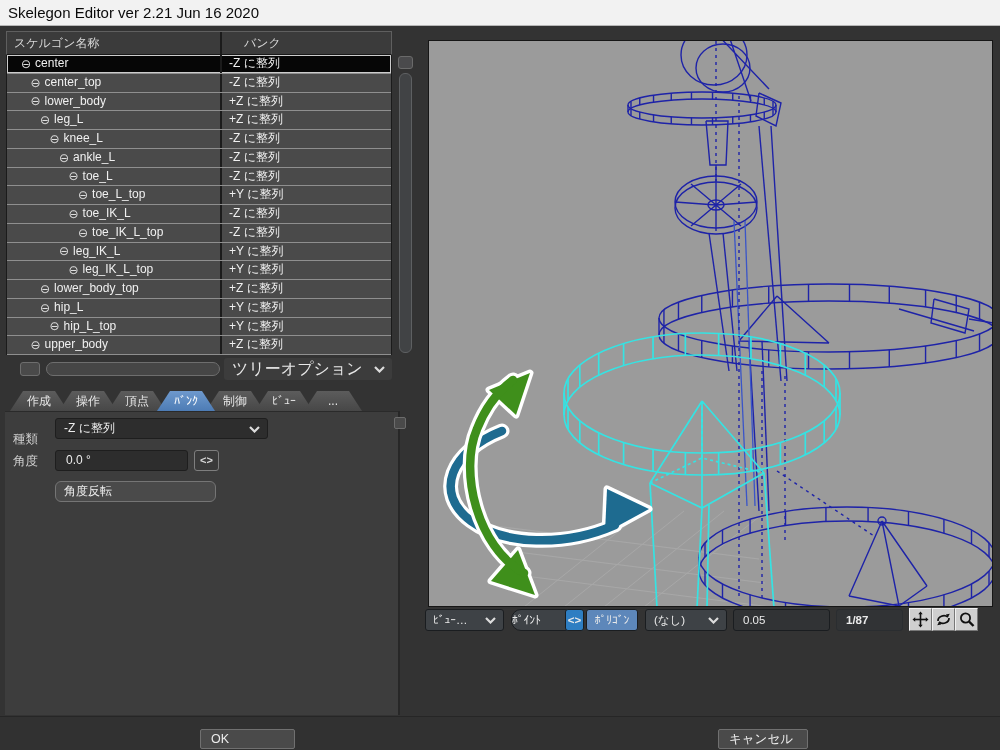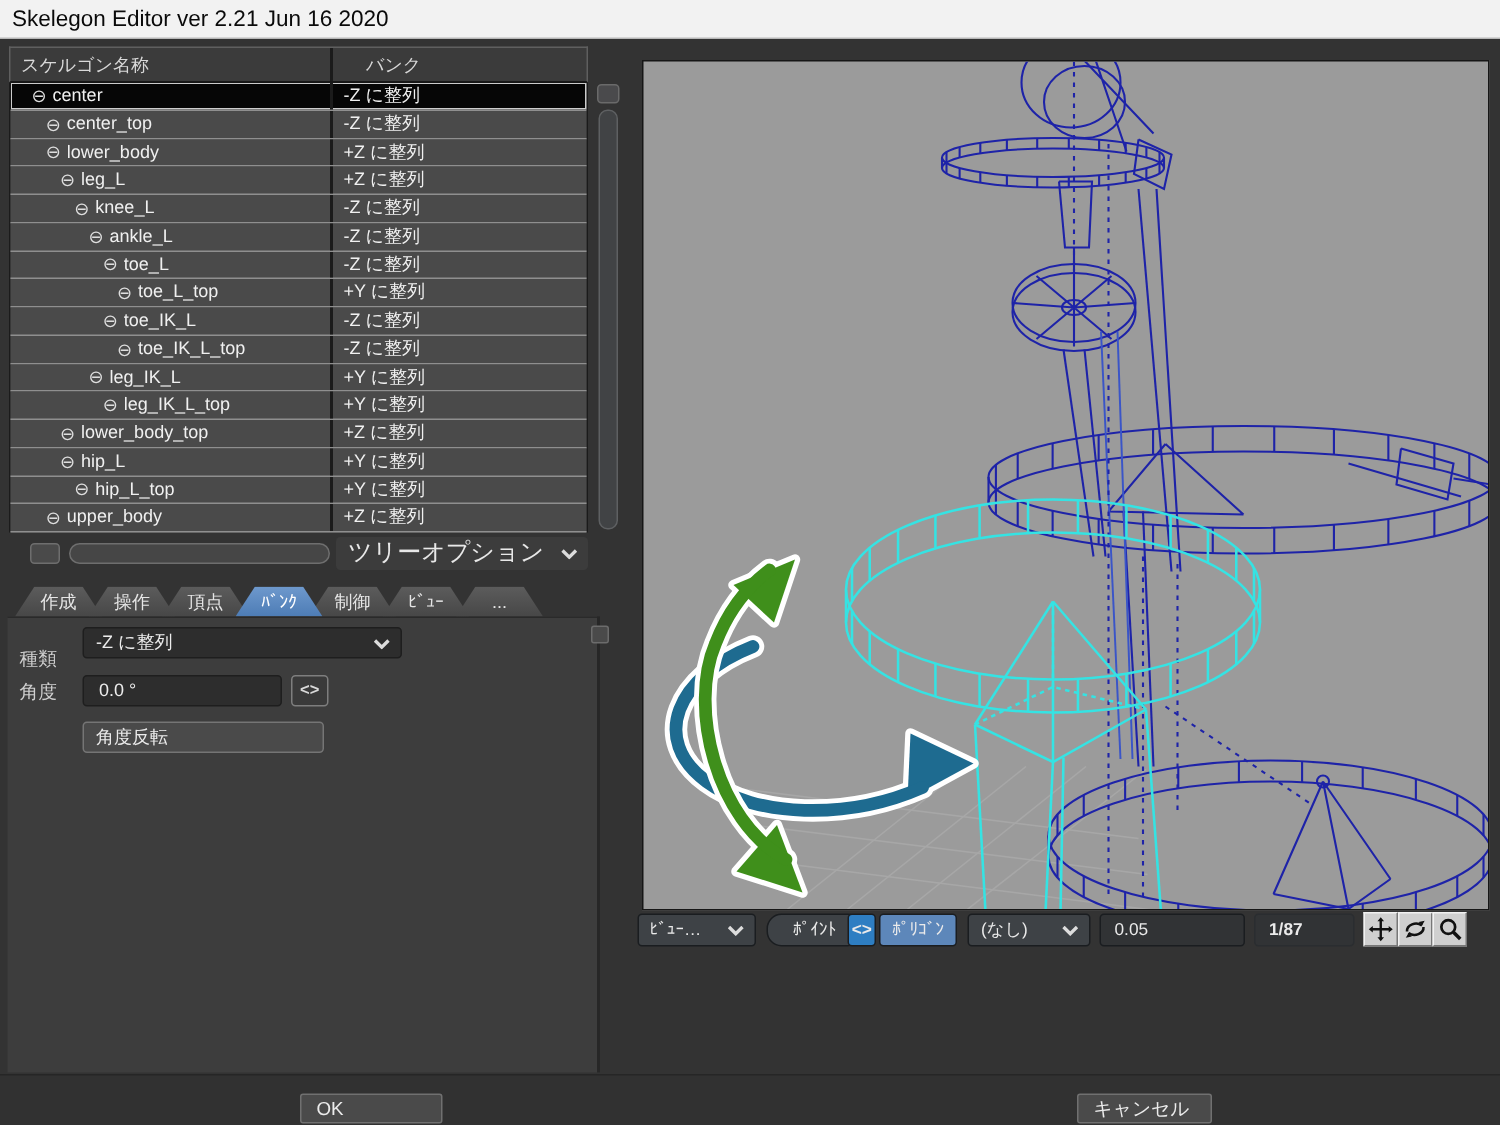--- a/index.html
+++ b/index.html
@@ -255,21 +255,21 @@
     <div class="lbl" style="left:8px;top:19px;">種類</div>
     <div class="dd" style="left:50px;top:6px;width:213px;height:21px;">
       <span>-Z に整列</span>
       <svg class="chev" width="11" height="7" viewBox="0 0 11 7">
           <polyline points="1,1 5.5,5.5 10,1" fill="none" stroke="#dcdcdc" stroke-width="2.2"></polyline>
         </svg>
     </div>
     <div class="lbl" style="left:8px;top:41px;">角度</div>
     <div class="field" style="left:50px;top:38px;width:133px;height:21px;">0.0 °</div>
     <div class="mini" style="left:189px;top:38px;width:25px;height:21px;">&lt;&gt;</div>
-    <div class="btn" style="left:50px;top:69px;width:161px;height:21px;">角度反転</div>
+    <div class="btn" style="left:50px;top:69px;width:161px;height:21px;border-radius:6px;">角度反転</div>
   </div>
   <div class="panel-div"></div>
   <div class="panel-knob"></div>
 
   <div class="viewport">
     <svg width="565" height="567" viewBox="0 0 565 567">
 
       <g stroke="#b2b2b2" stroke-width="1" opacity="0.55">
         <line x1="95" y1="566" x2="215" y2="470"></line>
           <line x1="135" y1="566" x2="255" y2="470"></line>
@@ -450,21 +450,21 @@
       </g>
     </svg>
   </div>
 
   <div class="vt" style="left:425px;width:79px;padding-left:7px;">
     <span>ﾋﾞｭｰ…</span>
     <svg class="chev" width="11" height="7" viewBox="0 0 11 7">
         <polyline points="1,1 5.5,5.5 10,1" fill="none" stroke="#dcdcdc" stroke-width="2.2"></polyline>
       </svg>
   </div>
-  <div class="vt" style="left:511px;width:64px;text-align:center;border-radius:10px;">ﾎﾟｲﾝﾄ</div>
+  <div class="vt" style="left:511px;width:64px;text-align:left;border-radius:10px;">ﾎﾟｲﾝﾄ</div>
   <div class="vt blue" style="left:565px;width:19px;">&lt;&gt;</div>
   <div class="vt lblue" style="left:586px;width:52px;">ﾎﾟﾘｺﾞﾝ</div>
   <div class="vt" style="left:645px;width:82px;padding-left:8px;">
     <span>(なし)</span>
     <svg class="chev" width="11" height="7" viewBox="0 0 11 7">
         <polyline points="1,1 5.5,5.5 10,1" fill="none" stroke="#dcdcdc" stroke-width="2.2"></polyline>
       </svg>
   </div>
   <div class="vt dark" style="left:733px;width:97px;padding-left:9px;">0.05</div>
   <div class="vt dark" style="left:836px;width:67px;padding-left:9px;border-color:#2a2d30;font-weight:bold;">1/87</div>

